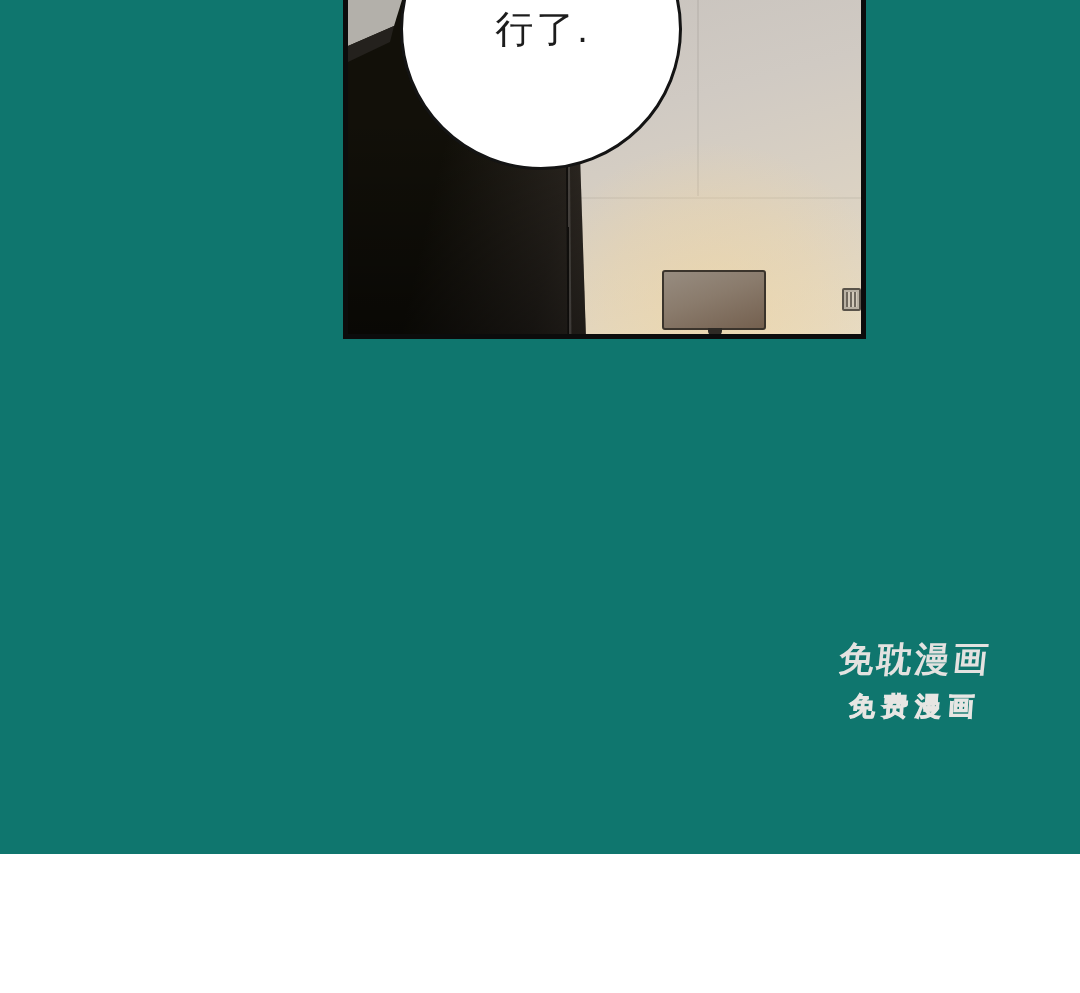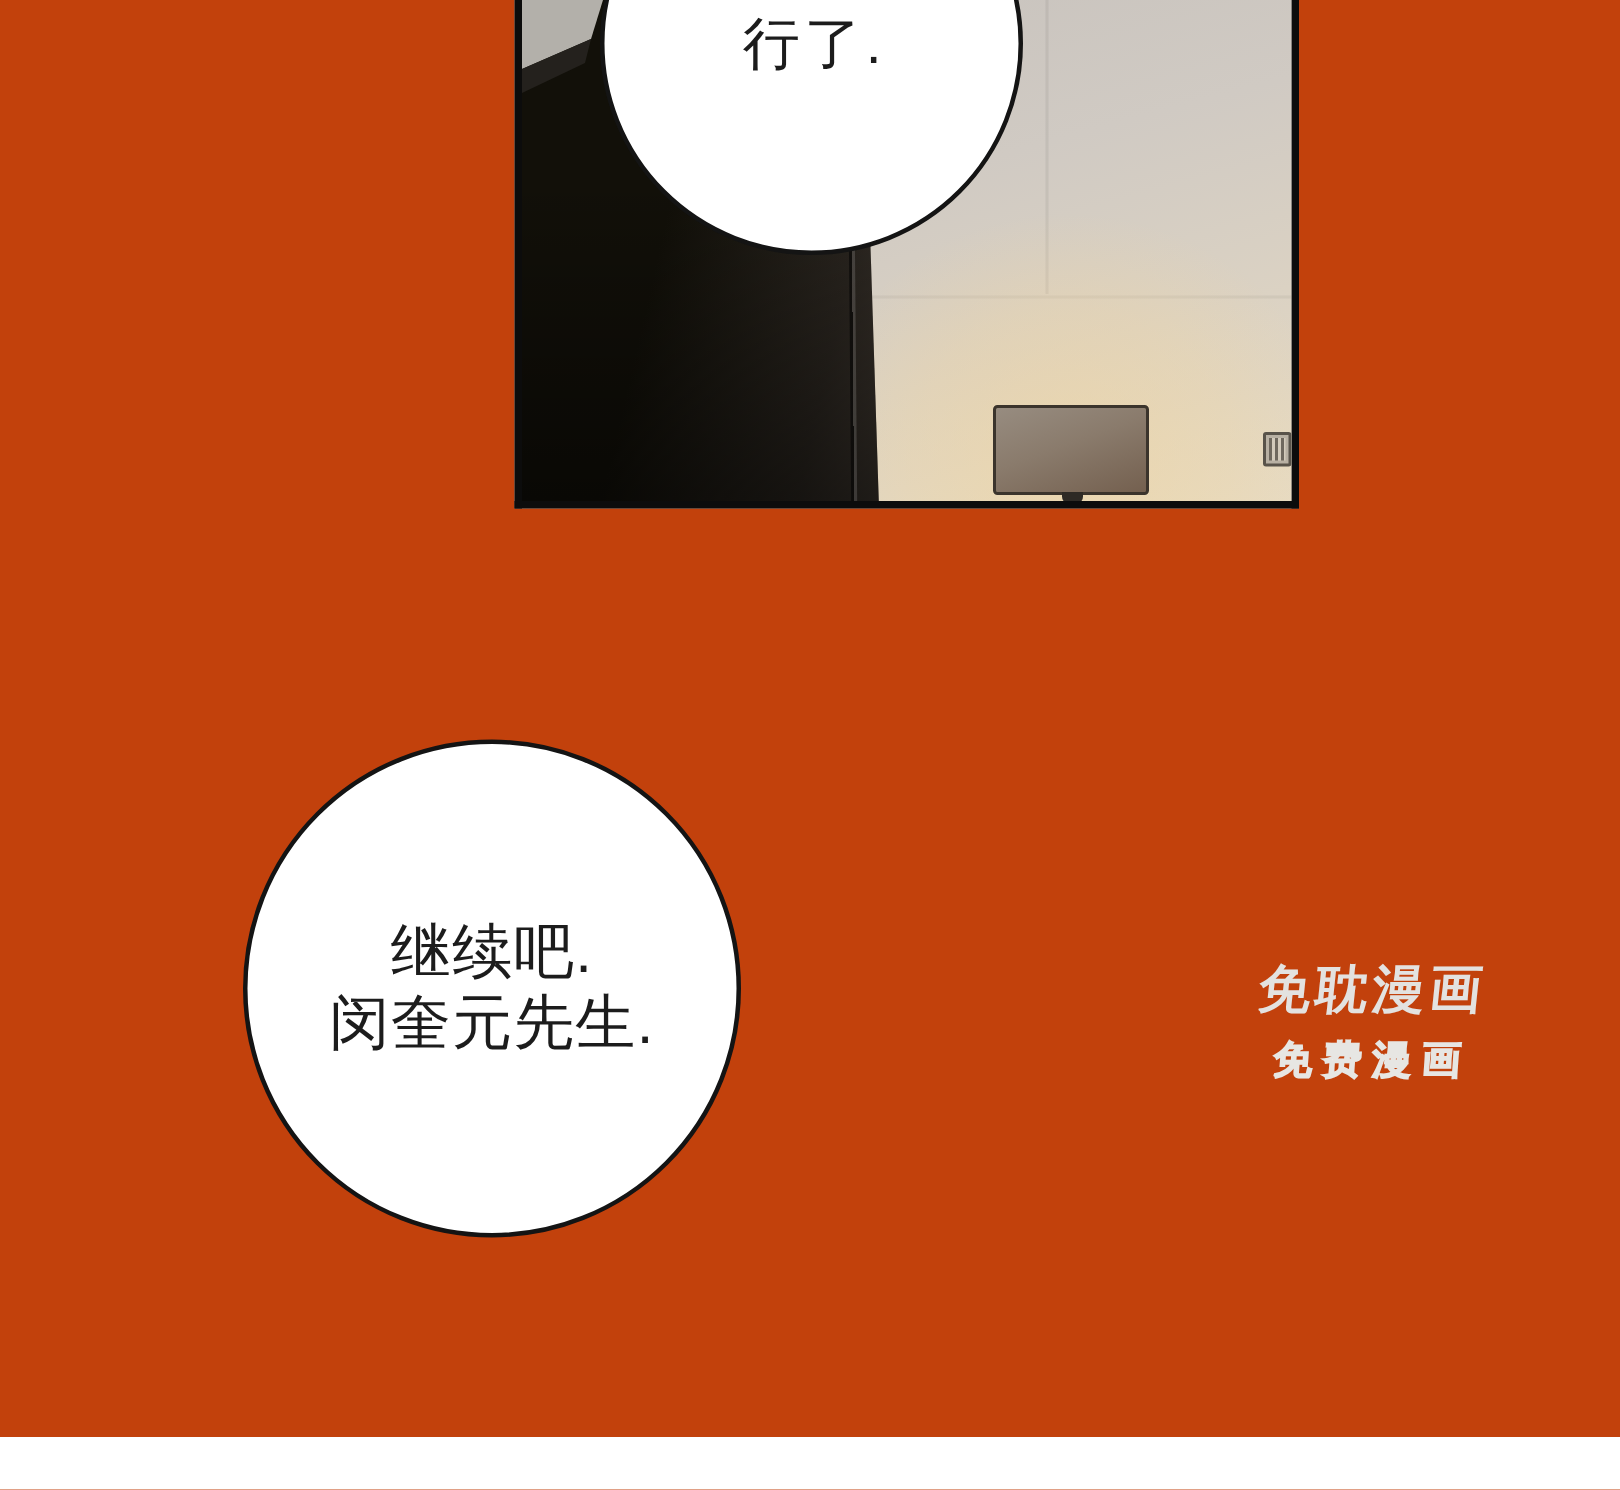--- a/index.html
+++ b/index.html
@@ -2,22 +2,22 @@
 <html><head>
 <meta charset="utf-8">
 <style>
   * { margin: 0; padding: 0; box-sizing: border-box; }
   html, body { background: #ffffff; }
   body { font-family: "Liberation Sans", "DejaVu Sans", sans-serif; }
 
   .page {
     position: relative;
     width: 1080px;
-    height: 958px;
-    background: #c2410c;
+    height: 854px;
+    background: #0f766e;
     overflow: hidden;
   }
 
   
   .panel {
     position: absolute;
     left: 343px; top: 0;
     width: 523px; height: 339px;
     border: 5px solid #0c0c0c;
     border-top: none;
@@ -175,26 +175,20 @@
       <div class="lamp-stem"></div>
     </div>
     <div class="switch">
       <div class="switch-slats"></div>
     </div>
   </div>
 
   <div class="bubble bubble-top"></div>
   <div class="bubble-top-text">行了.</div>
 
-  <div class="bubble bubble-mid">
-    <div class="bubble-mid-text">
-      <div>继续吧.</div>
-      <div>闵奎元先生.</div>
-    </div>
-  </div>
 
   <div class="watermark">
     <div class="wm1">免耽漫画</div>
     <div class="wm2">免费漫画</div>
   </div>
 
   <div class="bubble bubble-bottom"></div>
 
 </div>
 

